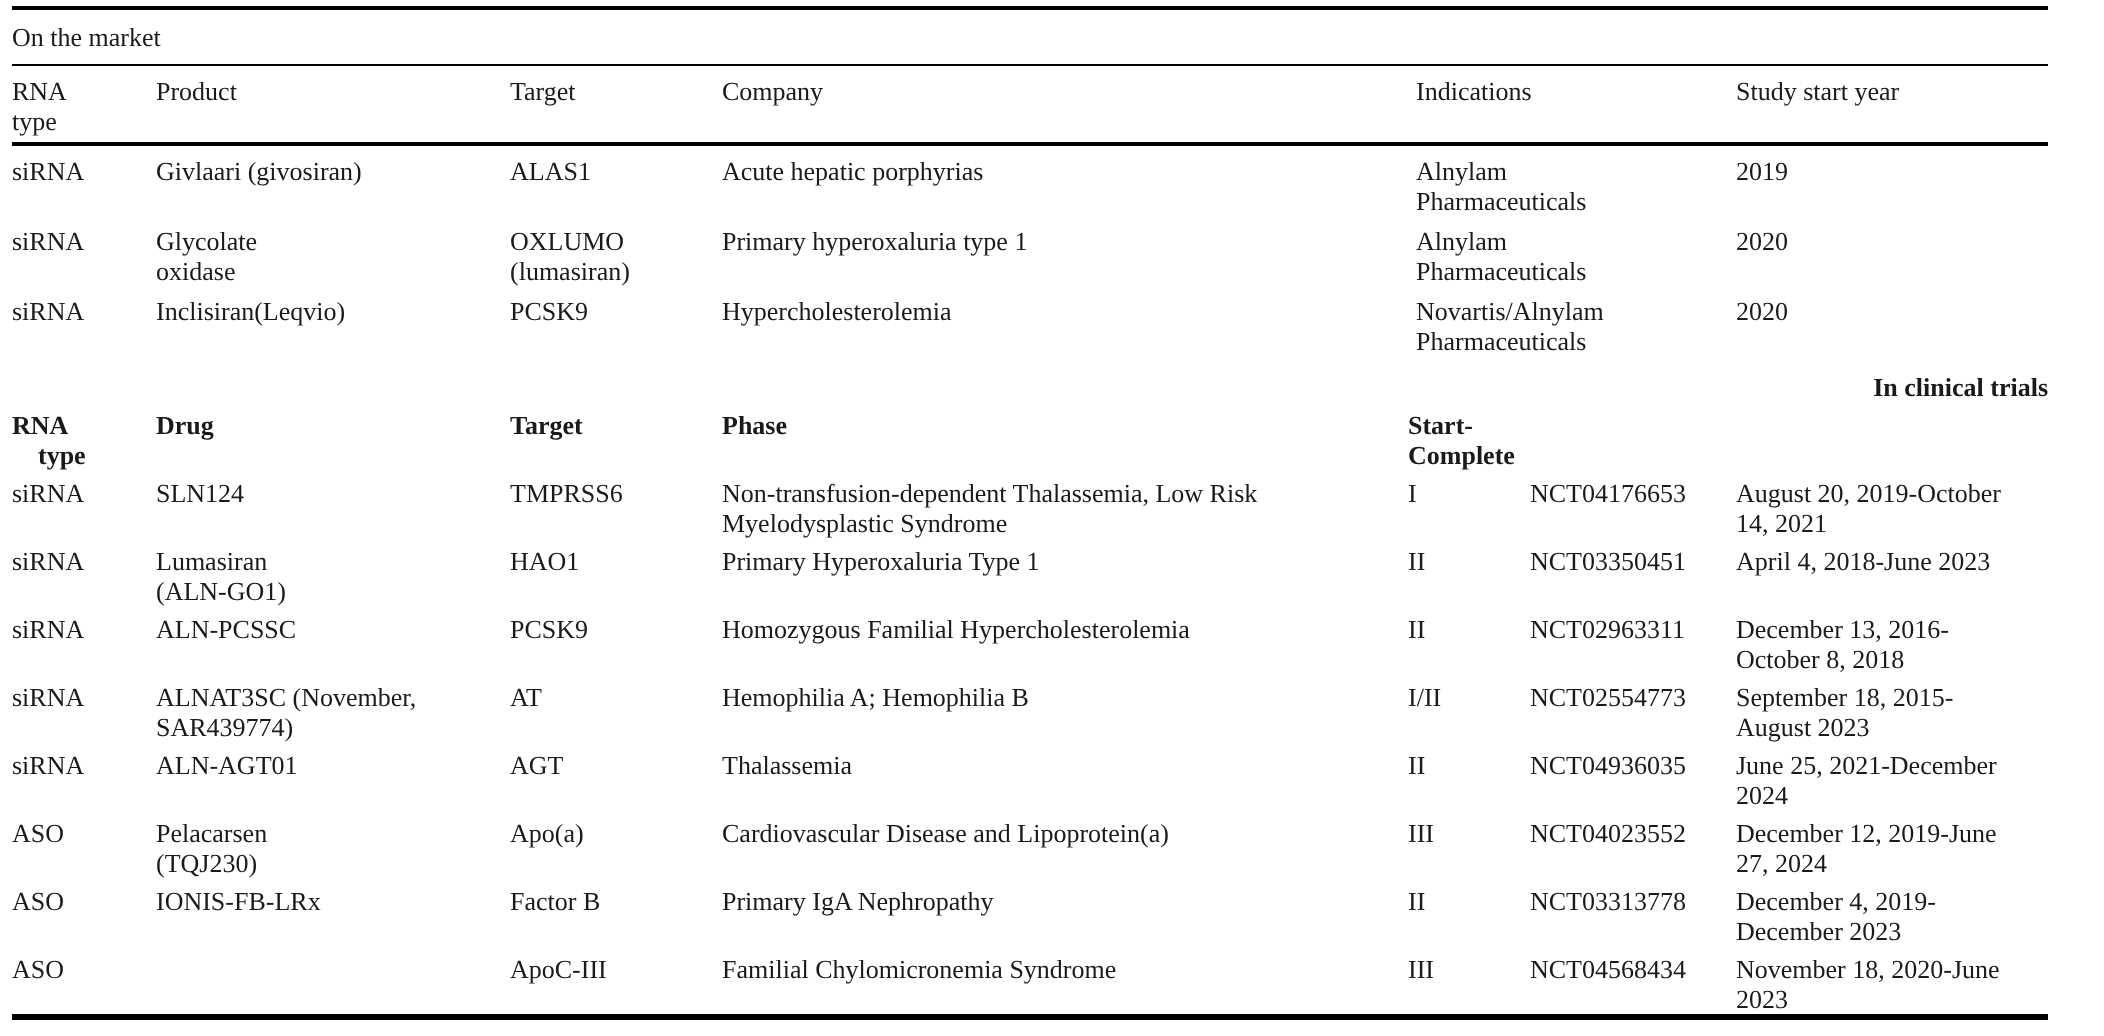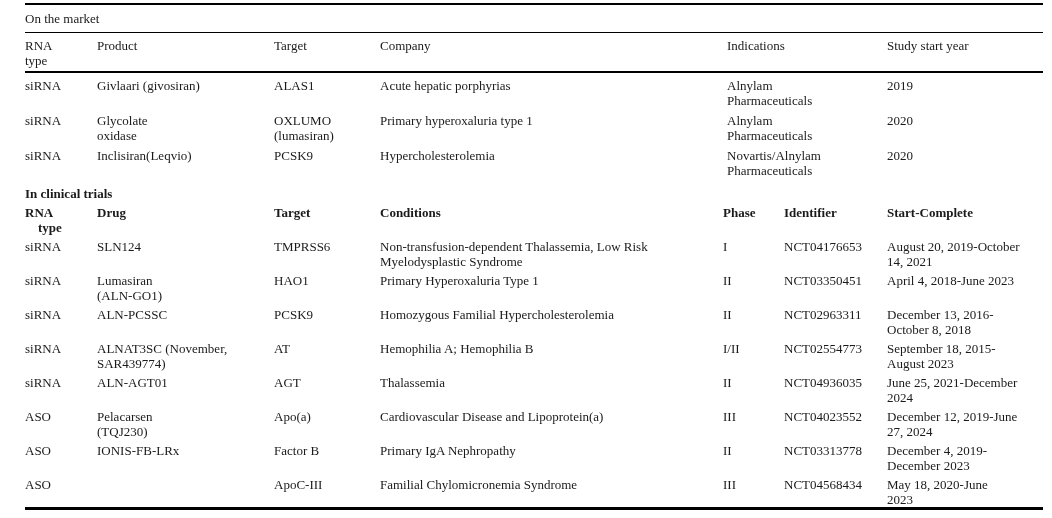--- a/index.html
+++ b/index.html
@@ -7,35 +7,36 @@
   .page {
     width: 1052px; height: 518px;
     background: #ffffff;
     overflow: hidden;
     font-family: "Liberation Serif", "DejaVu Serif", serif;
     font-size: 13px;
     line-height: 15px;
     color: #1a1a1a;
   }
   .table-frame {
-    margin-left: 25px;
+    margin-left: 6px;
     margin-top: 3px;
     width: 1018px;
     border-top: 2px solid #000;
   }
   .section-title {
     padding: 6px 0 6px 0;
   }
   .market-title {
     border-bottom: 1px solid #000;
   }
   .trials-title {
     font-weight: bold;
     margin-top: 8px;
     padding: 0 0 2px 0;
+    text-align: right;
   }
   .row6 { display: grid; grid-template-columns: 72px 177px 106px 347px 160px 156px; }
   .row7 { display: grid; grid-template-columns: 72px 177px 106px 343px 61px 103px 156px; }
   .cell {
     padding-right: 8px;
     white-space: pre-wrap;
   }
   .market .header-row {
     padding-top: 5px;
     padding-bottom: 3px;
@@ -102,23 +103,21 @@
       </div>
 
     <div class="section-title trials-title">In clinical trials</div>
 
     <div class="table trials">
         <div class="row7 header-row">
           <div class="cell">RNA
     type</div>
           <div class="cell">Drug</div>
           <div class="cell">Target</div>
-          <div class="cell">Conditions</div>
           <div class="cell">Phase</div>
-          <div class="cell">Identifier</div>
           <div class="cell">Start-Complete</div>
         </div>
         <div class="row7 data-row">
           <div class="cell">siRNA</div>
           <div class="cell">SLN124</div>
           <div class="cell">TMPRSS6</div>
           <div class="cell">Non-transfusion-dependent Thalassemia, Low Risk
 Myelodysplastic Syndrome</div>
           <div class="cell">I</div>
           <div class="cell">NCT04176653</div>
@@ -187,20 +186,20 @@
           <div class="cell">December 4, 2019-
 December 2023</div>
         </div>
         <div class="row7 data-row">
           <div class="cell">ASO</div>
           <div class="cell"></div>
           <div class="cell">ApoC-III</div>
           <div class="cell">Familial Chylomicronemia Syndrome</div>
           <div class="cell">III</div>
           <div class="cell">NCT04568434</div>
-          <div class="cell">May 18, 2020-June
+          <div class="cell">November 18, 2020-June
 2023</div>
         </div>
       </div>
 
     <div class="bottom-rule"></div>
   </div>
 </div>
 
 </body></html>

